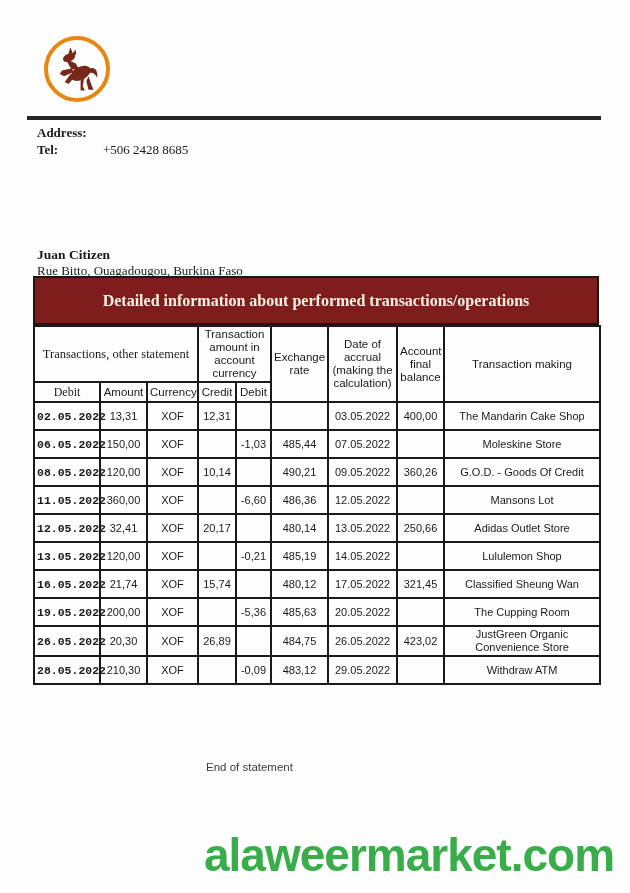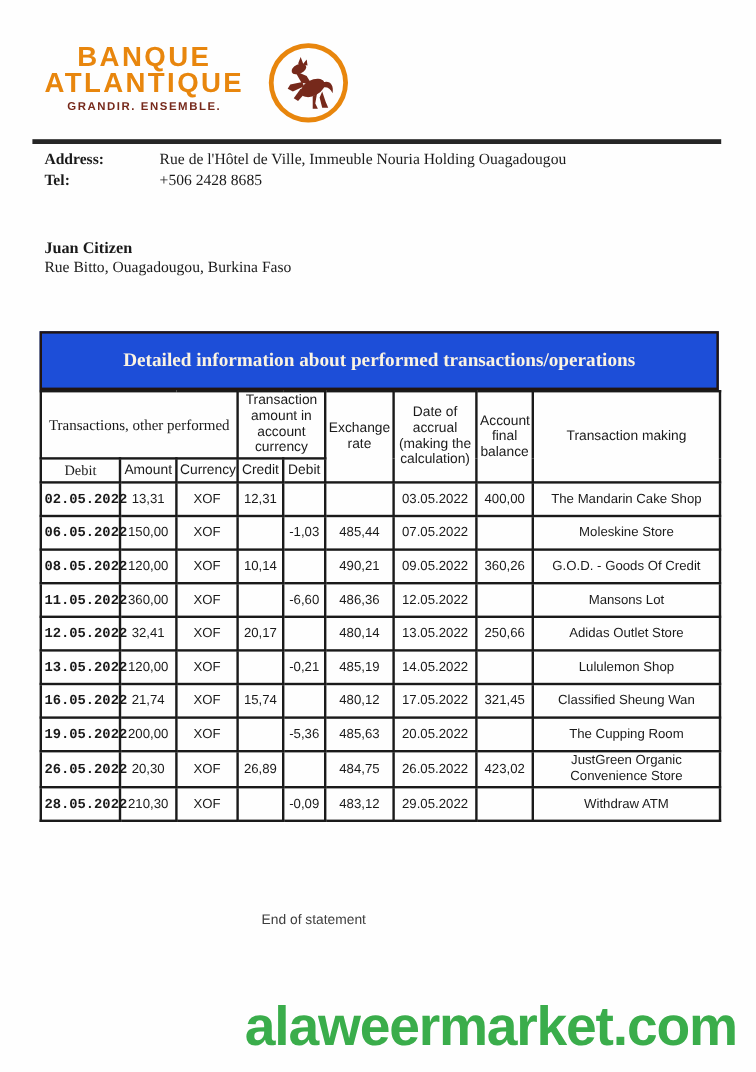--- a/index.html
+++ b/index.html
@@ -14,55 +14,50 @@
     letter-spacing:2px;color:#E8860D;line-height:22px;}
   .logo-tagline{font-family:"Liberation Sans",sans-serif;font-weight:bold;font-size:9.5px;
     letter-spacing:1.3px;color:#76291B;margin-top:4px;}
   .horse-ring{width:58px;height:58px;border:4px solid #E8860D;border-radius:50%;
     margin-left:14px;margin-top:0;display:flex;align-items:center;justify-content:center;}
   .horse-ring svg{width:46px;height:46px;}
   
   .divider{position:absolute;left:27px;top:116px;width:574px;height:4px;background:#262626;}
   
   .contact{position:absolute;left:37px;top:124px;font-size:13px;line-height:17px;}
-  .contact-row{display:flex;gap:30px;}
+  .contact-row{display:flex;}
   .contact-label{font-weight:bold;width:66px;}
   
   .customer{position:absolute;left:37px;top:199px;font-size:13px;line-height:16px;}
-  .customer-name{font-weight:bold;font-size:13.5px;}
+  .customer-name{font-weight:bold;font-size:13.5px;margin-top:48px;}
   
   .banner{position:absolute;left:33px;top:276px;width:566px;height:49px;box-sizing:border-box;
-    background:#1d4ed8;border:2px solid #221510;display:flex;align-items:center;justify-content:center;}
+    background:#7f1d1d;border:2px solid #221510;display:flex;align-items:center;justify-content:center;}
   .banner-title{color:#FAF3E2;font-weight:bold;font-size:16px;font-family:"Liberation Serif",serif;}
   
   .stmt-table{position:absolute;left:33px;top:325px;width:566px;border-collapse:collapse;
     font-family:"Liberation Sans",sans-serif;font-size:11px;color:#1a1a1a;table-layout:fixed;}
   .stmt-table td,.stmt-table th{border:2px solid #1a1a1a;text-align:center;vertical-align:middle;
     padding:1px 2px;line-height:13px;font-weight:normal;}
   .hdr-serif{font-family:"Liberation Serif",serif;font-weight:bold;font-size:12.5px;}
   .hdr-sans{font-size:11.5px;}
   .row-h1{height:56px;}
   .row-h2{height:20px;}
   .stmt-table td{height:24px;}
   td.c-date{font-family:Liberation Mono, monospace;font-weight:bold;font-size:11.5px;}
   
-  .end-note{position:absolute;left:218px;top:761px;font-family:"Liberation Sans",sans-serif;
+  .end-note{position:absolute;left:206px;top:761px;font-family:"Liberation Sans",sans-serif;
     font-size:11.5px;color:#3d3d3d;}
   .watermark{position:absolute;left:204px;top:828px;font-family:"Liberation Sans",sans-serif;
     font-weight:bold;font-size:46px;color:#3AAD4B;letter-spacing:-1px;}
 </style>
 </head>
 <body>
 
 <div class="logo">
-  <div class="logo-text">
-    <div class="logo-line">BANQUE</div>
-    <div class="logo-line">ATLANTIQUE</div>
-    <div class="logo-tagline">GRANDIR. ENSEMBLE.</div>
-  </div>
   <div class="horse-ring">
     <svg viewBox="0 0 64 64" aria-hidden="true">
       <g fill="#76291B">
         <path d="M20 10 L23 2 L26 10 L30 5 L31 12 Z"></path>
         <ellipse cx="21" cy="16" rx="9" ry="5.5" transform="rotate(-24 21 16)"></ellipse>
         <path d="M16 18 L30 24 L36 34 L24 32 Z"></path>
         <ellipse cx="37" cy="38" rx="15" ry="9" transform="rotate(-28 37 38)"></ellipse>
         <path d="M27 36 L14 42 L8 39 L11 34 L25 31 Z"></path>
         <path d="M29 43 L20 53 L15 50 L23 39 Z"></path>
         <path d="M42 44 L40 56 L43 62 L37 62 L37 48 Z"></path>
@@ -71,21 +66,20 @@
       </g>
     </svg>
   </div>
 </div>
 
 <div class="divider"></div>
 
 <div class="contact">
   <div class="contact-row">
     <span class="contact-label">Address:</span>
-    <span>Rue de l'Hôtel de Ville, Immeuble Nouria Holding Ouagadougou</span>
   </div>
   <div class="contact-row">
     <span class="contact-label">Tel:</span>
     <span>+506 2428 8685</span>
   </div>
 </div>
 
 <div class="customer">
   <div class="customer-name">Juan Citizen</div>
   <div>Rue Bitto, Ouagadougou, Burkina Faso</div>
@@ -102,21 +96,21 @@
       <col style="width:51px">
     <col style="width:38px">
       <col style="width:35px">
       <col style="width:57px">
     <col style="width:69px">
       <col style="width:47px">
       <col style="width:156px">
   </colgroup>
   <thead>
     <tr class="row-h1">
-      <th colspan="3" class="hdr-serif">Transactions, other performed</th>
+      <th colspan="3" class="hdr-serif">Transactions, other statement</th>
       <th colspan="2" class="hdr-sans">Transaction amount in account currency</th>
       <th rowspan="2" class="hdr-sans">Exchange rate</th>
       <th rowspan="2" class="hdr-sans">Date of accrual (making the calculation)</th>
       <th rowspan="2" class="hdr-sans">Account final balance</th>
       <th rowspan="2" class="hdr-sans">Transaction making</th>
     </tr>
     <tr class="row-h2">
       <th class="hdr-serif" style="font-size:12px">Debit</th>
       <th class="hdr-sans">Amount</th>
       <th class="hdr-sans">Currency</th>

